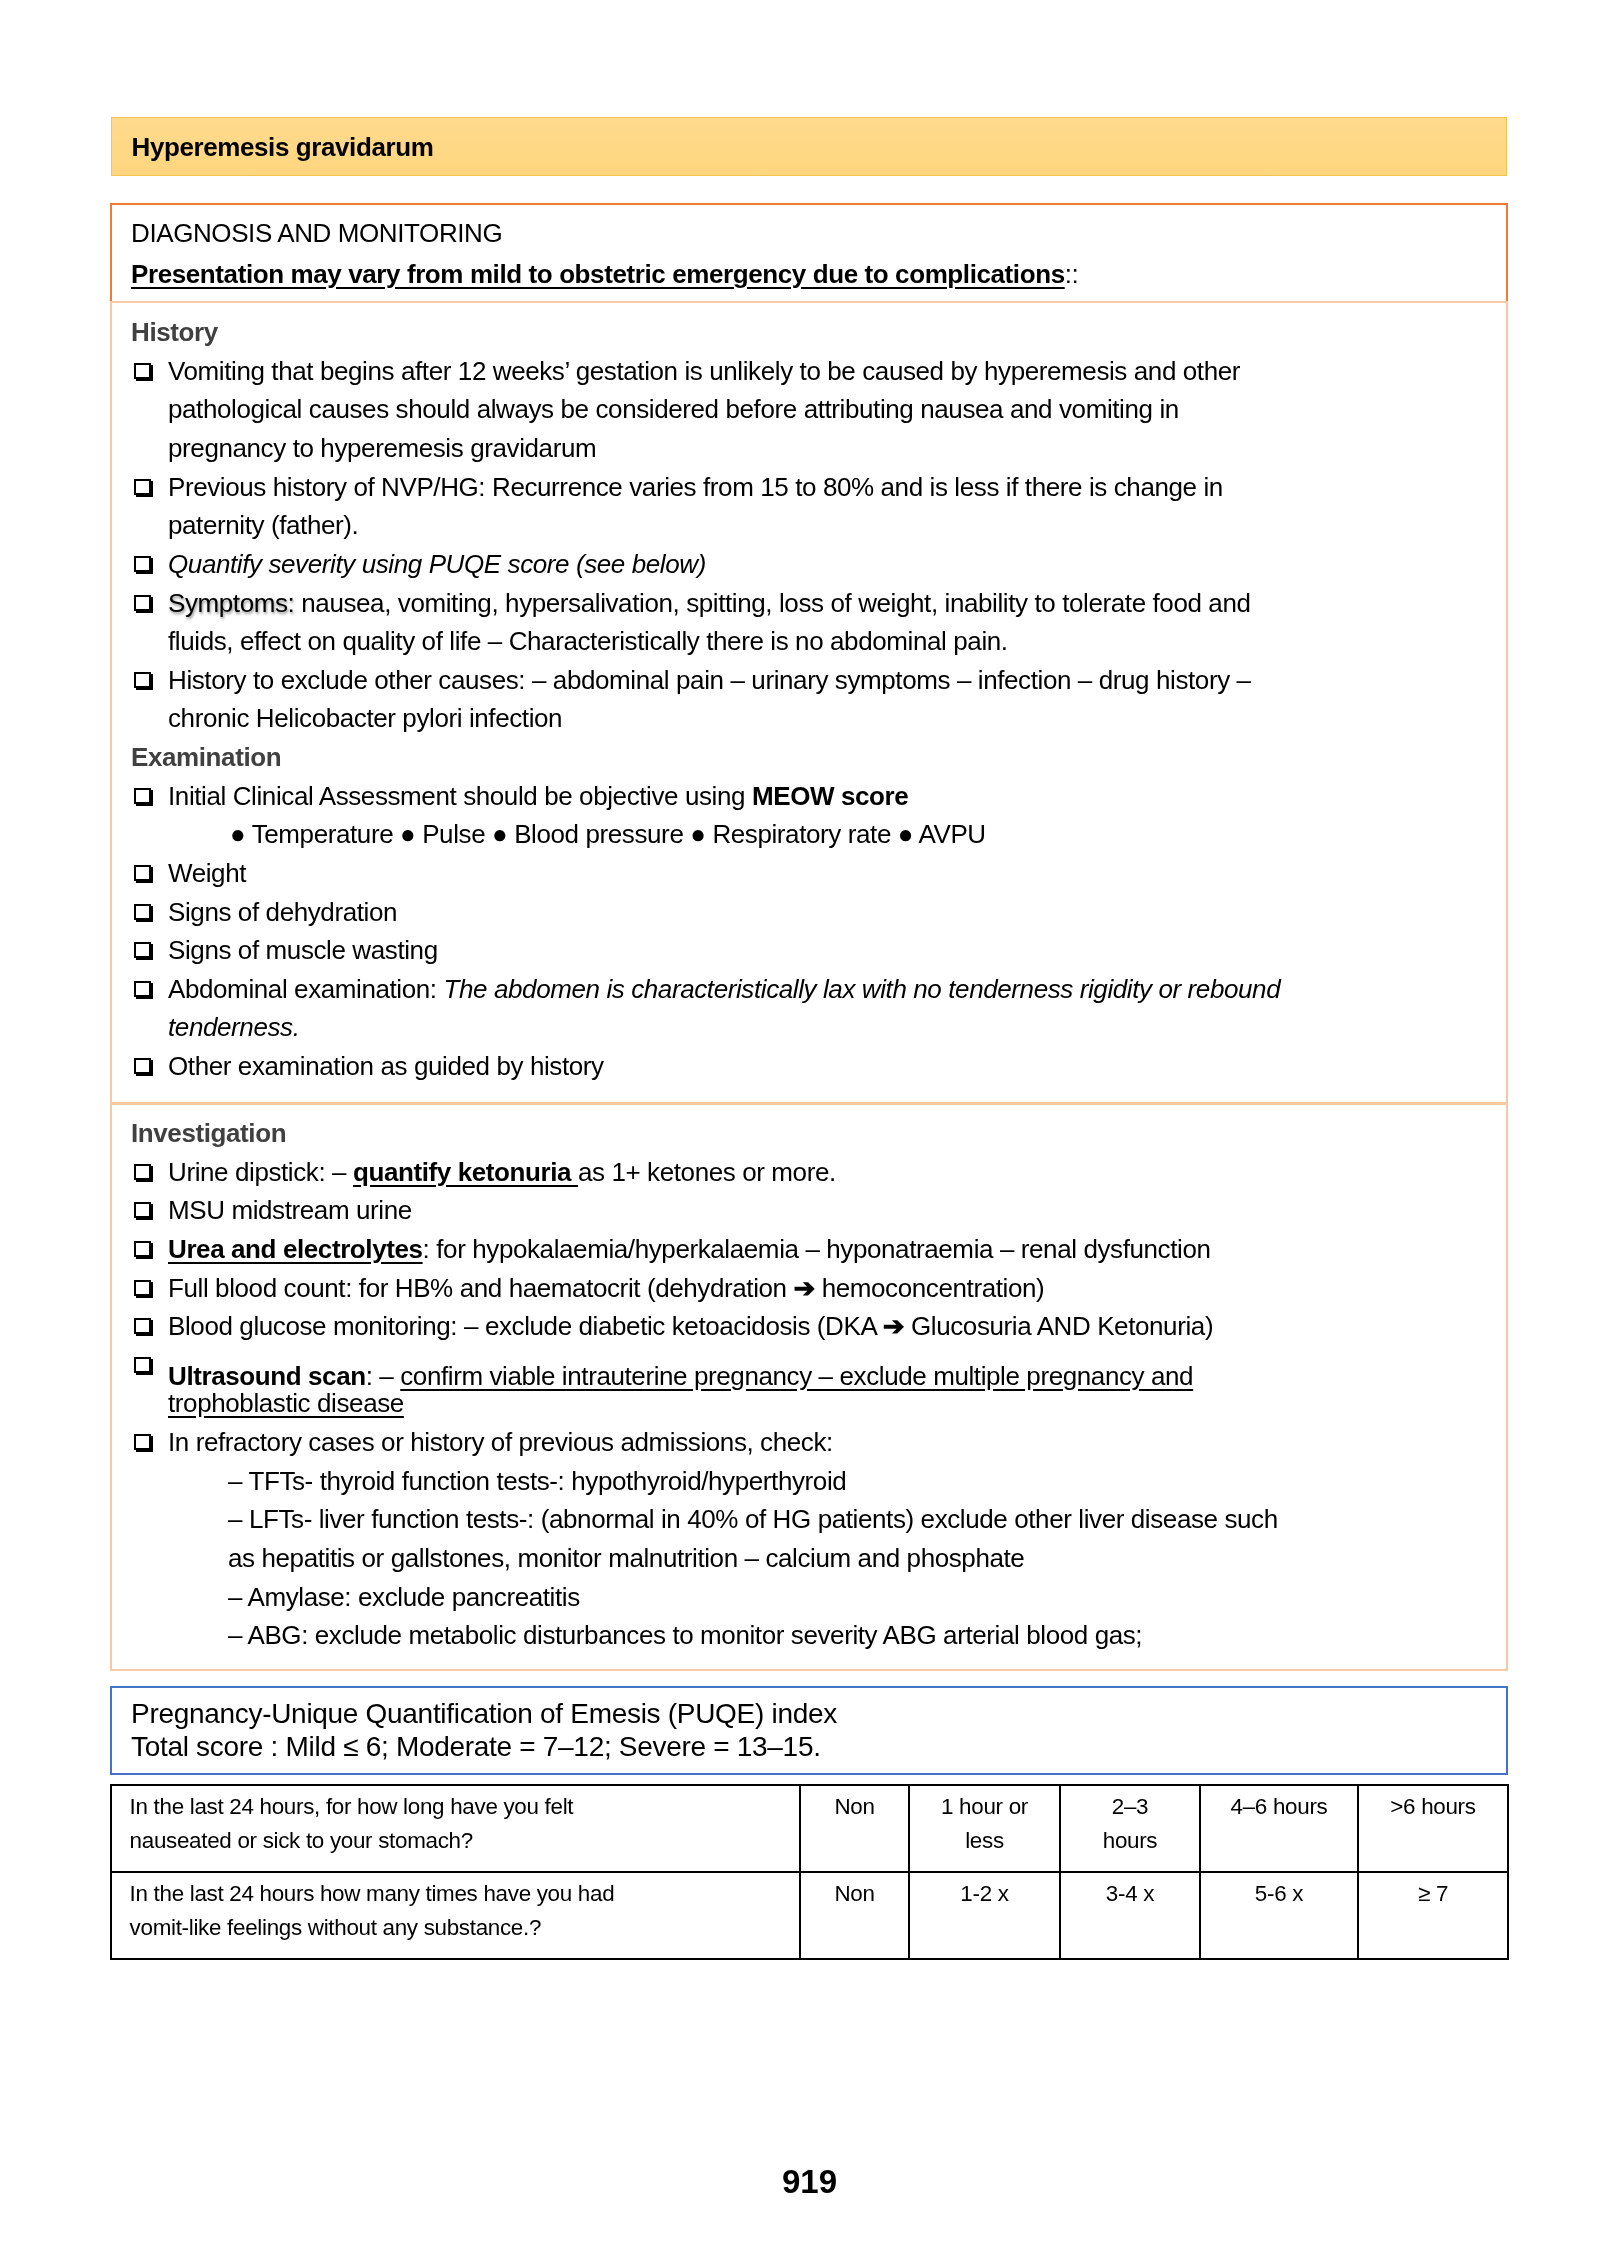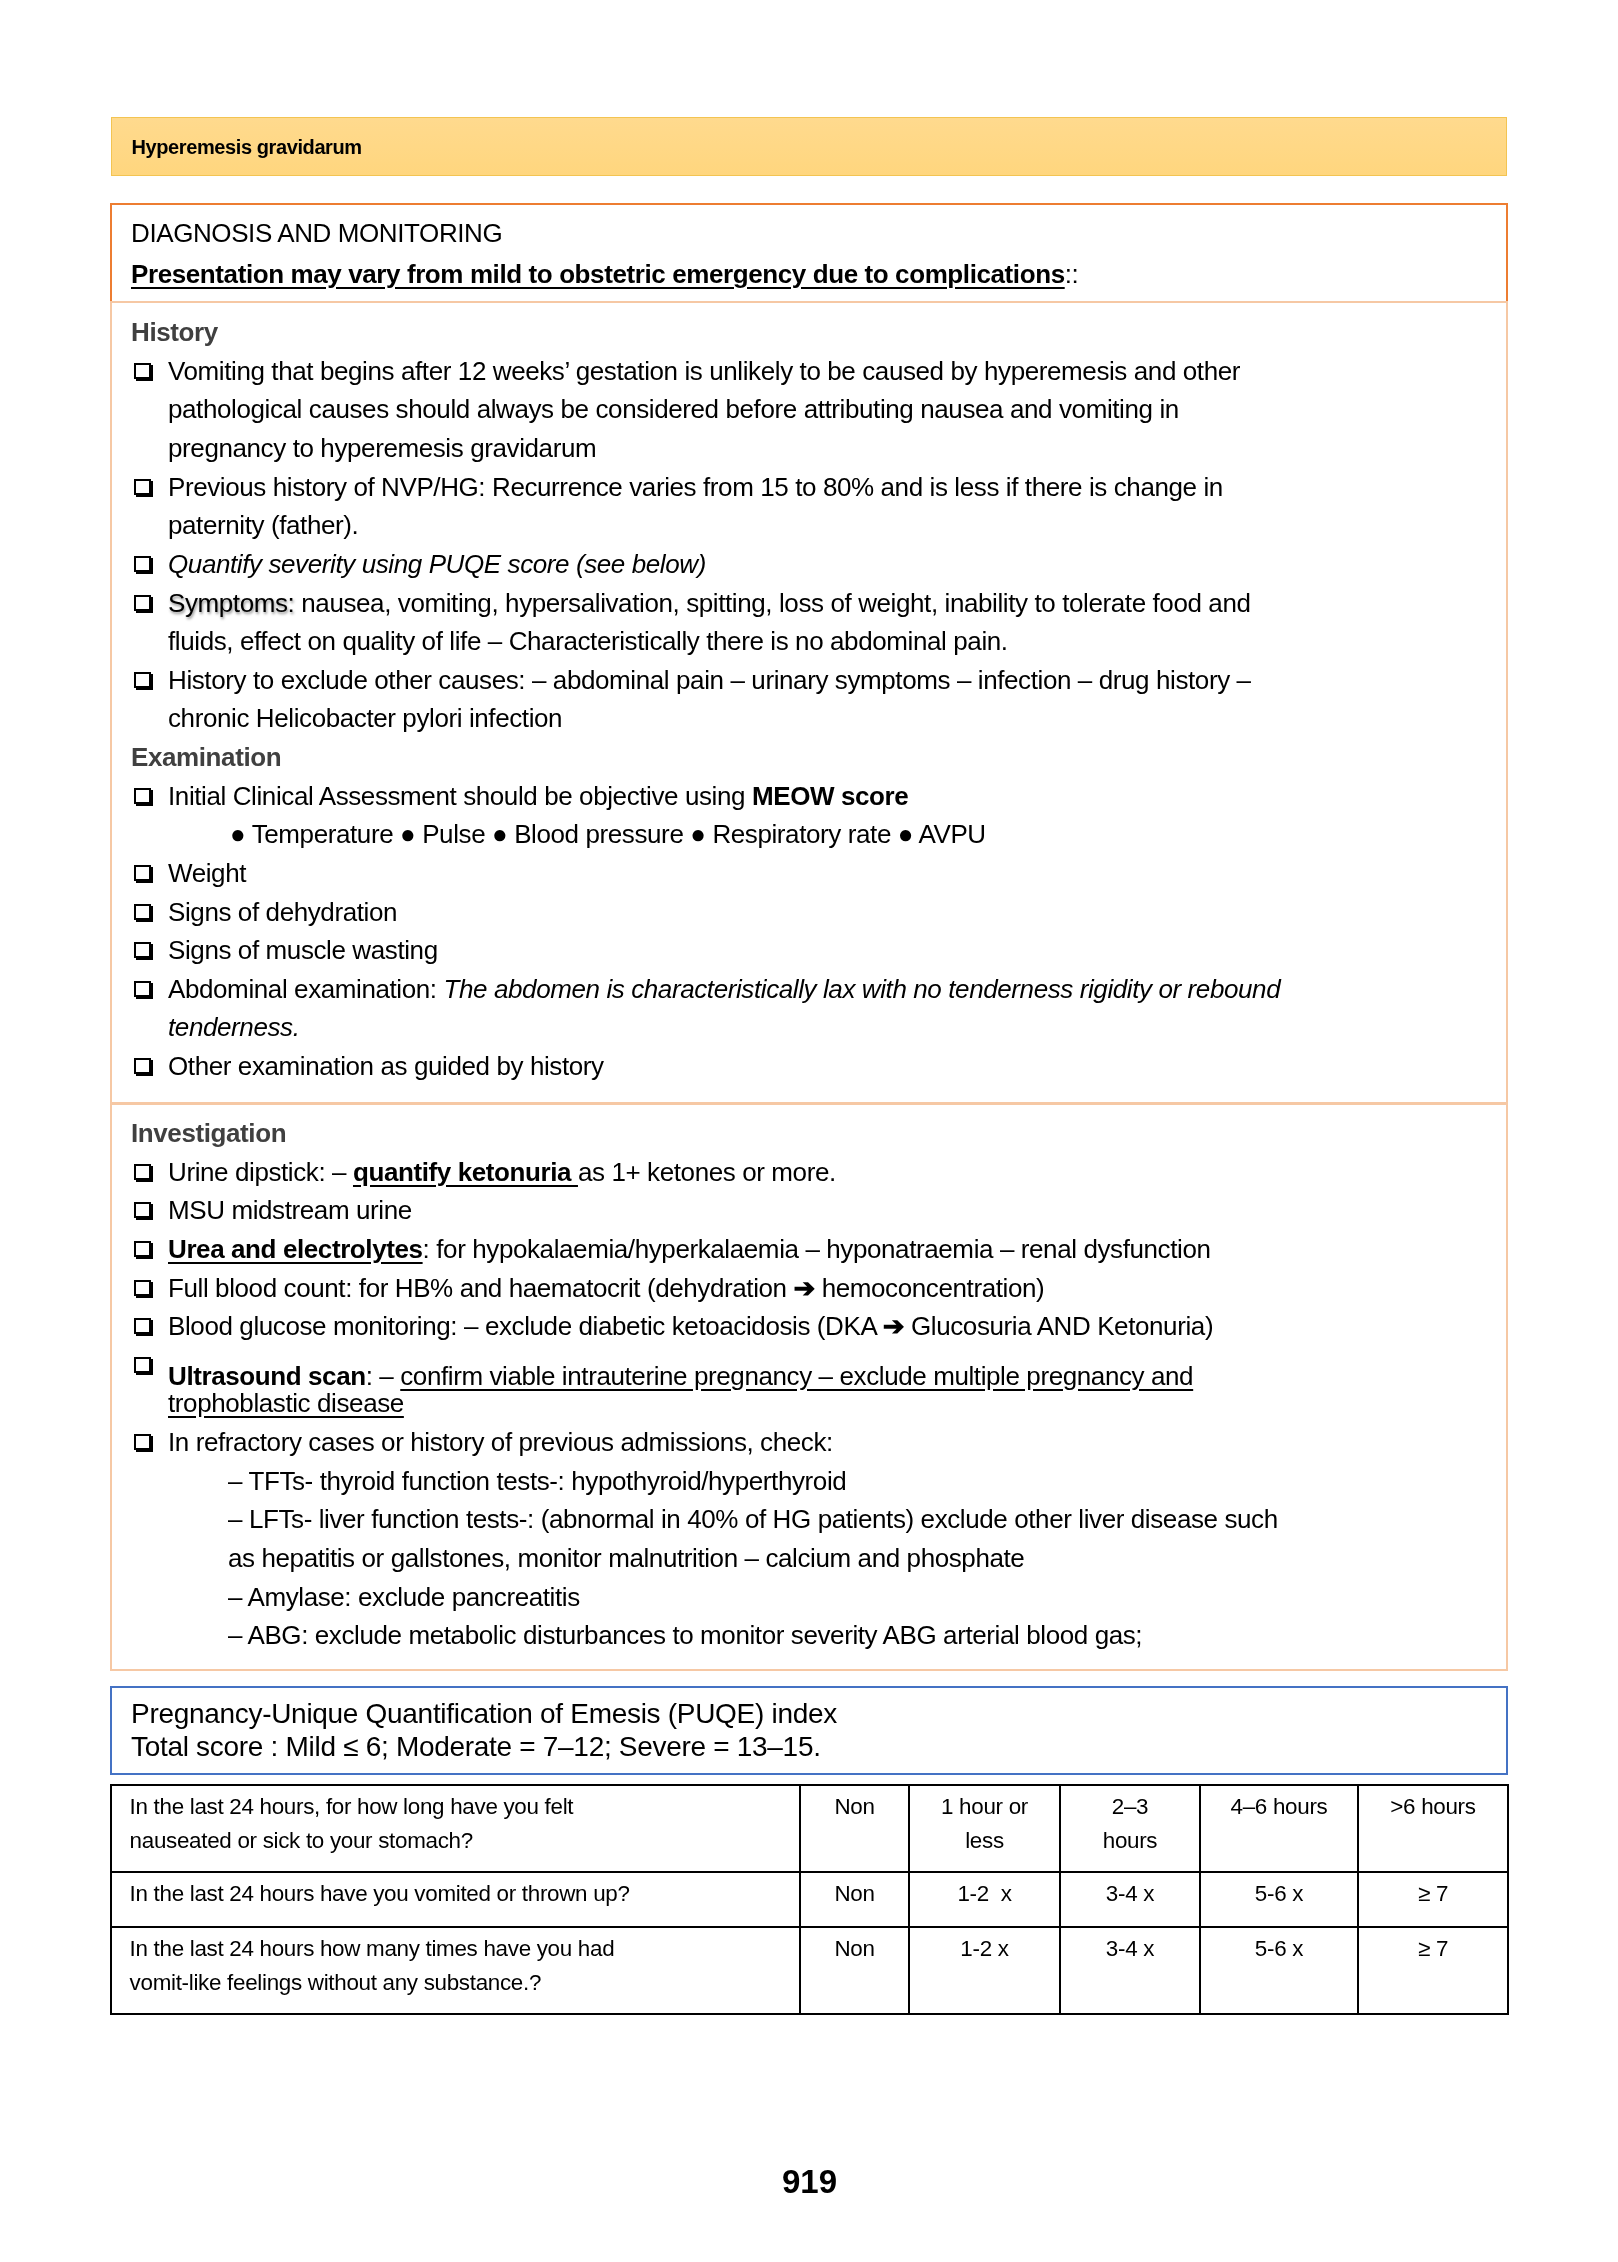--- a/index.html
+++ b/index.html
@@ -1,20 +1,20 @@
 <!DOCTYPE html>
 <html><head>
 <meta charset="utf-8">
 <style>
   html, body { margin:0; padding:0; background:#ffffff; }
   body { width:1619px; height:2263px; position:relative; overflow:hidden;
          font-family:"Liberation Sans", sans-serif; color:#000; }
   .banner { position:absolute; left:111px; top:117px; width:1396px; height:59px;
             background:linear-gradient(#FFDA8E, #FFD67E); border:1px solid #F3C452; box-sizing:border-box; }
-  .banner-title { position:absolute; left:19.5px; top:0; line-height:59px; font-weight:bold; font-size:20px; letter-spacing:-0.4px; }
+  .banner-title { position:absolute; left:19.5px; top:0; line-height:59px; font-weight:bold; font-size:26px; letter-spacing:-0.4px; }
   .orange-box { position:absolute; left:110px; top:203px; width:1398px; height:100px;
                 border:2.9px solid #ED7D31; box-sizing:border-box; background:#fff; }
   .peach-box { position:absolute; left:110px; top:301px; width:1398px; height:1370px;
                border:2.9px solid #F6C8A4; box-sizing:border-box; background:#fff; }
   .peach-divider { position:absolute; left:110px; top:1102px; width:1398px; height:2.9px; background:#F6C8A4; }
   .txt { position:absolute; white-space:nowrap; font-size:26px; line-height:39px; height:39px; letter-spacing:-0.4px; }
   .heading-red { color:#404040; font-weight:bold; }
   .bold { font-weight:bold; }
   .ul { text-decoration:underline; text-underline-offset:3.9px; }
   .it { font-style:italic; }
@@ -190,40 +190,20 @@
           <div>2–3</div>
           <div>hours</div>
         </td>
     <td class="c">
           <div>4–6 hours</div>
         </td>
     <td class="c">
           <div>&gt;6 hours</div>
         </td>
   </tr>
-  <tr style="height:55px">
-    <td class="q">
-          <div>In the last 24 hours have you vomited or thrown up?</div>
-        </td>
-    <td class="c">
-          <div>Non</div>
-        </td>
-    <td class="c">
-          <div style="white-space:pre">1-2  x</div>
-        </td>
-    <td class="c">
-          <div>3-4 x</div>
-        </td>
-    <td class="c">
-          <div>5-6 x</div>
-        </td>
-    <td class="c">
-          <div>≥ 7</div>
-        </td>
-  </tr>
   <tr style="height:87px">
     <td class="q">
           <div>In the last 24 hours how many times have you had</div>
           <div>vomit-like feelings without any substance.?</div>
         </td>
     <td class="c">
           <div>Non</div>
         </td>
     <td class="c">
           <div>1-2 x</div>

